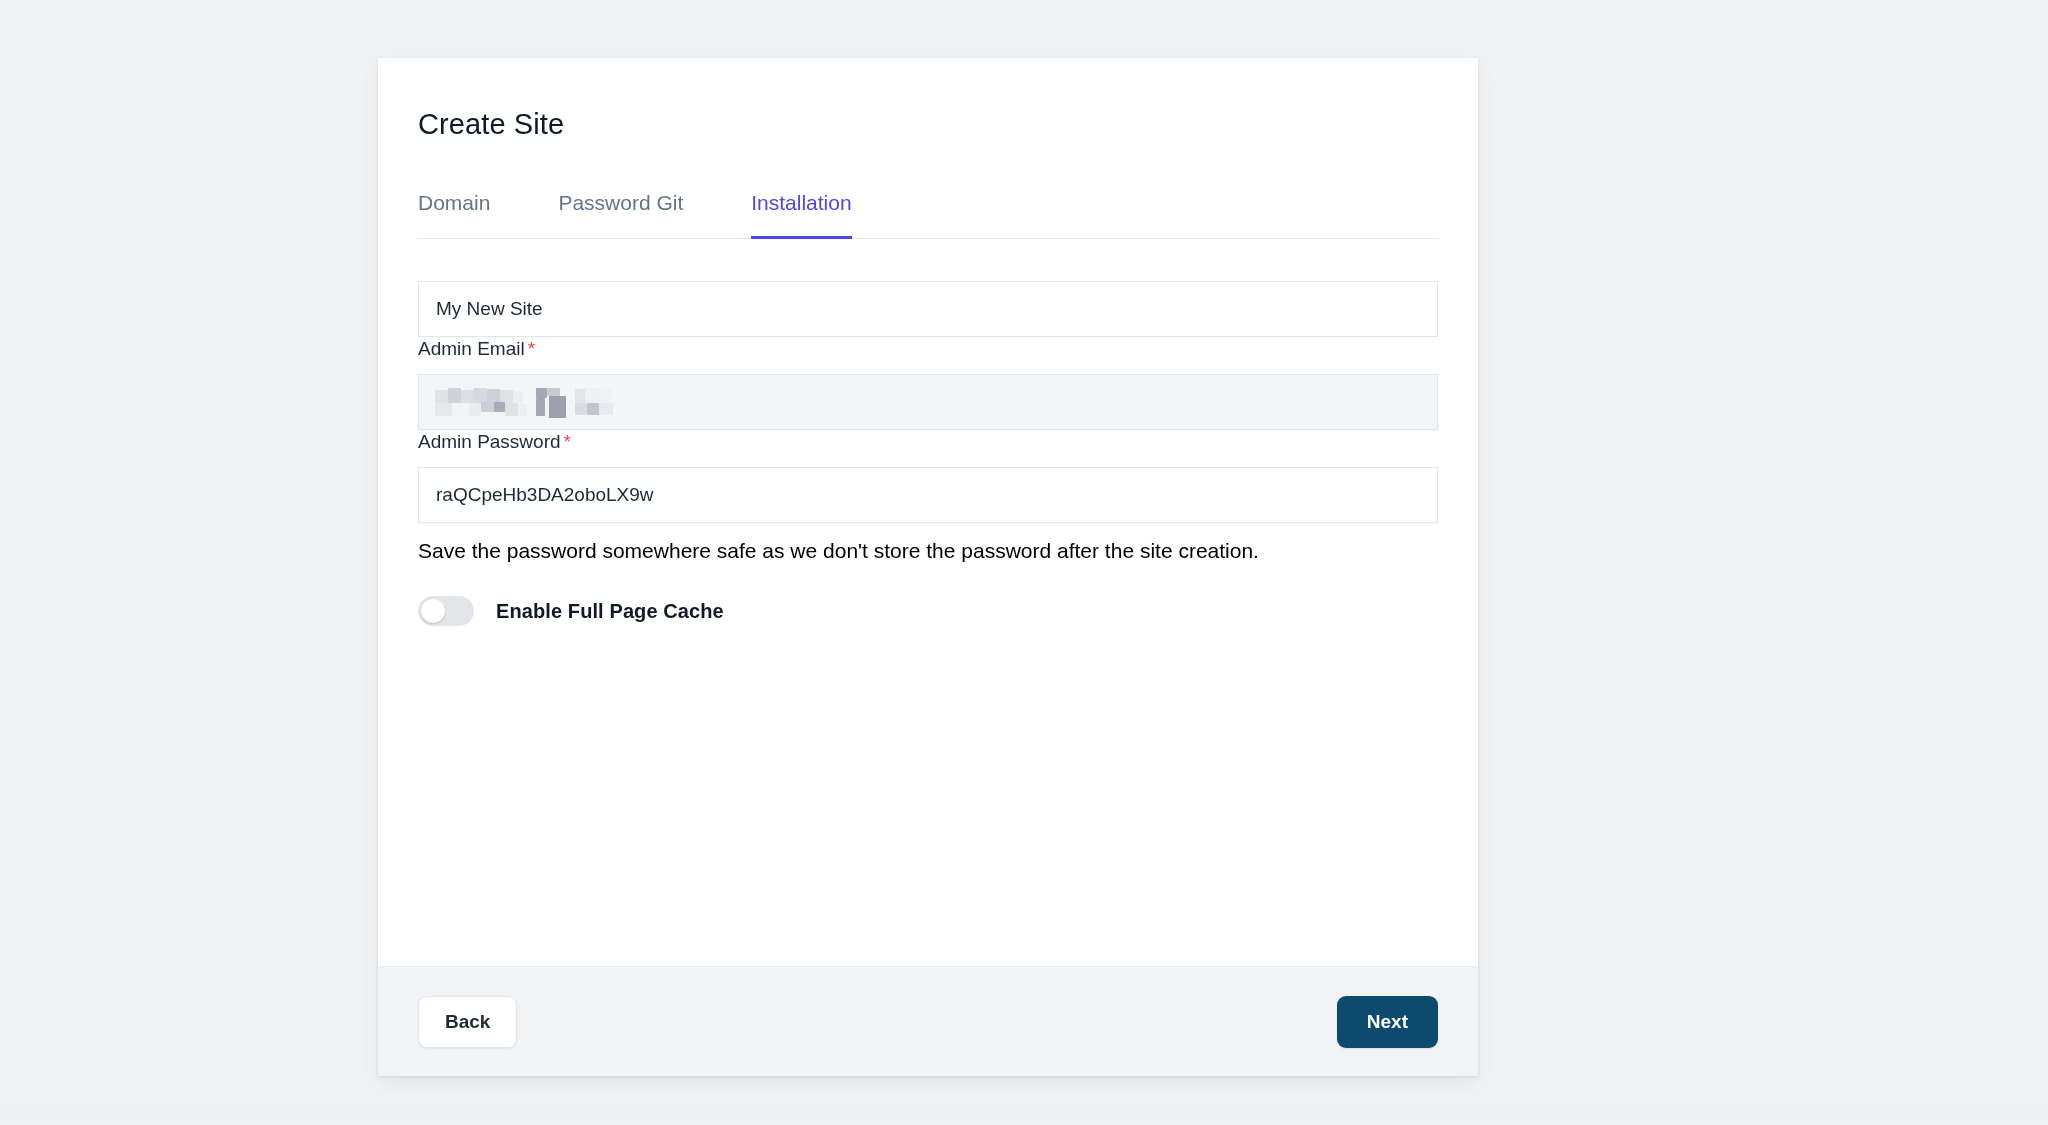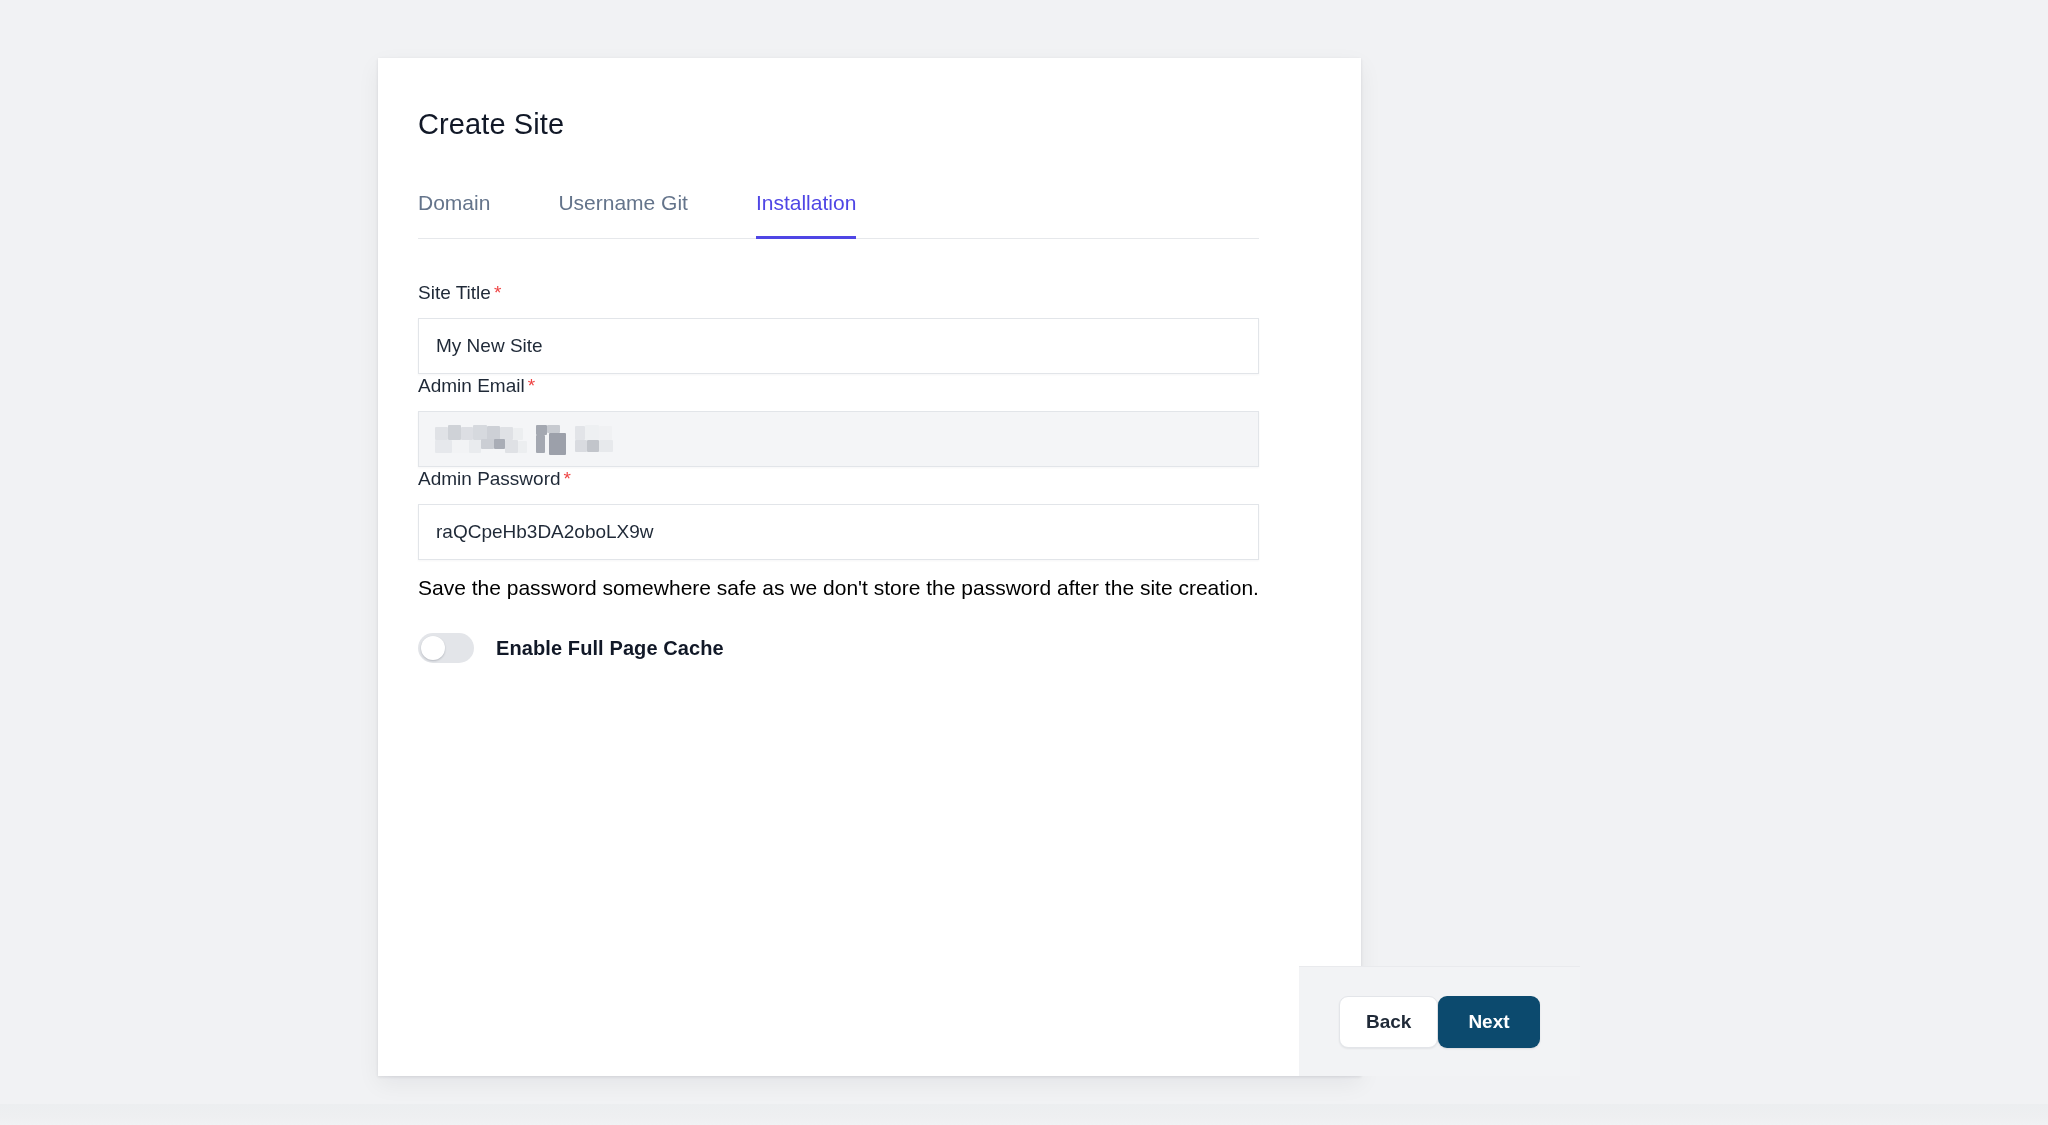--- a/index.html
+++ b/index.html
@@ -28,27 +28,27 @@
     width: 2048px;
     height: 21px;
     background: linear-gradient(to bottom, #eceef0 0%, #eeeff1 60%, #f1f2f4 100%);
   }
 
   
   .card {
     position: absolute;
     left: 378px;
     top: 58px;
-    width: 983px;
+    width: 1100px;
     height: 1018px;
     background: #ffffff;
     box-shadow: 0 1px 3px rgba(15, 23, 42, 0.10),
                 0 8px 22px rgba(15, 23, 42, 0.06);
     display: flex;
-    flex-direction: row;
+    flex-direction: column;
   }
 
   .card-body {
     flex: 0 0 auto;
     padding: 48px 40px 0 40px;
   }
 
   .card-title {
     font-size: 29px;
     line-height: 36px;
@@ -246,30 +246,27 @@
   <div class="bottom-band"></div>
 
   <div class="card">
 
     <div class="card-body">
 
       <div class="card-title">Create Site</div>
 
       <div class="tabs">
         <button class="tab">Domain</button>
-        <button class="tab">Username Git</button>
+        <button class="tab">Password Git</button>
         <button class="tab active">Installation</button>
       </div>
 
       <div class="form">
 
         <div class="field">
-          <label class="field-label">
-            <span>Site Title</span><span class="req">*</span>
-          </label>
           <input class="input" type="text" value="My New Site" style="">
         </div>
 
         <div class="field">
           <label class="field-label">
             <span>Admin Email</span><span class="req">*</span>
           </label>
           <div class="redacted-wrap">
             <input class="input readonly" type="text" value="" style="">
             <div class="redacted">

